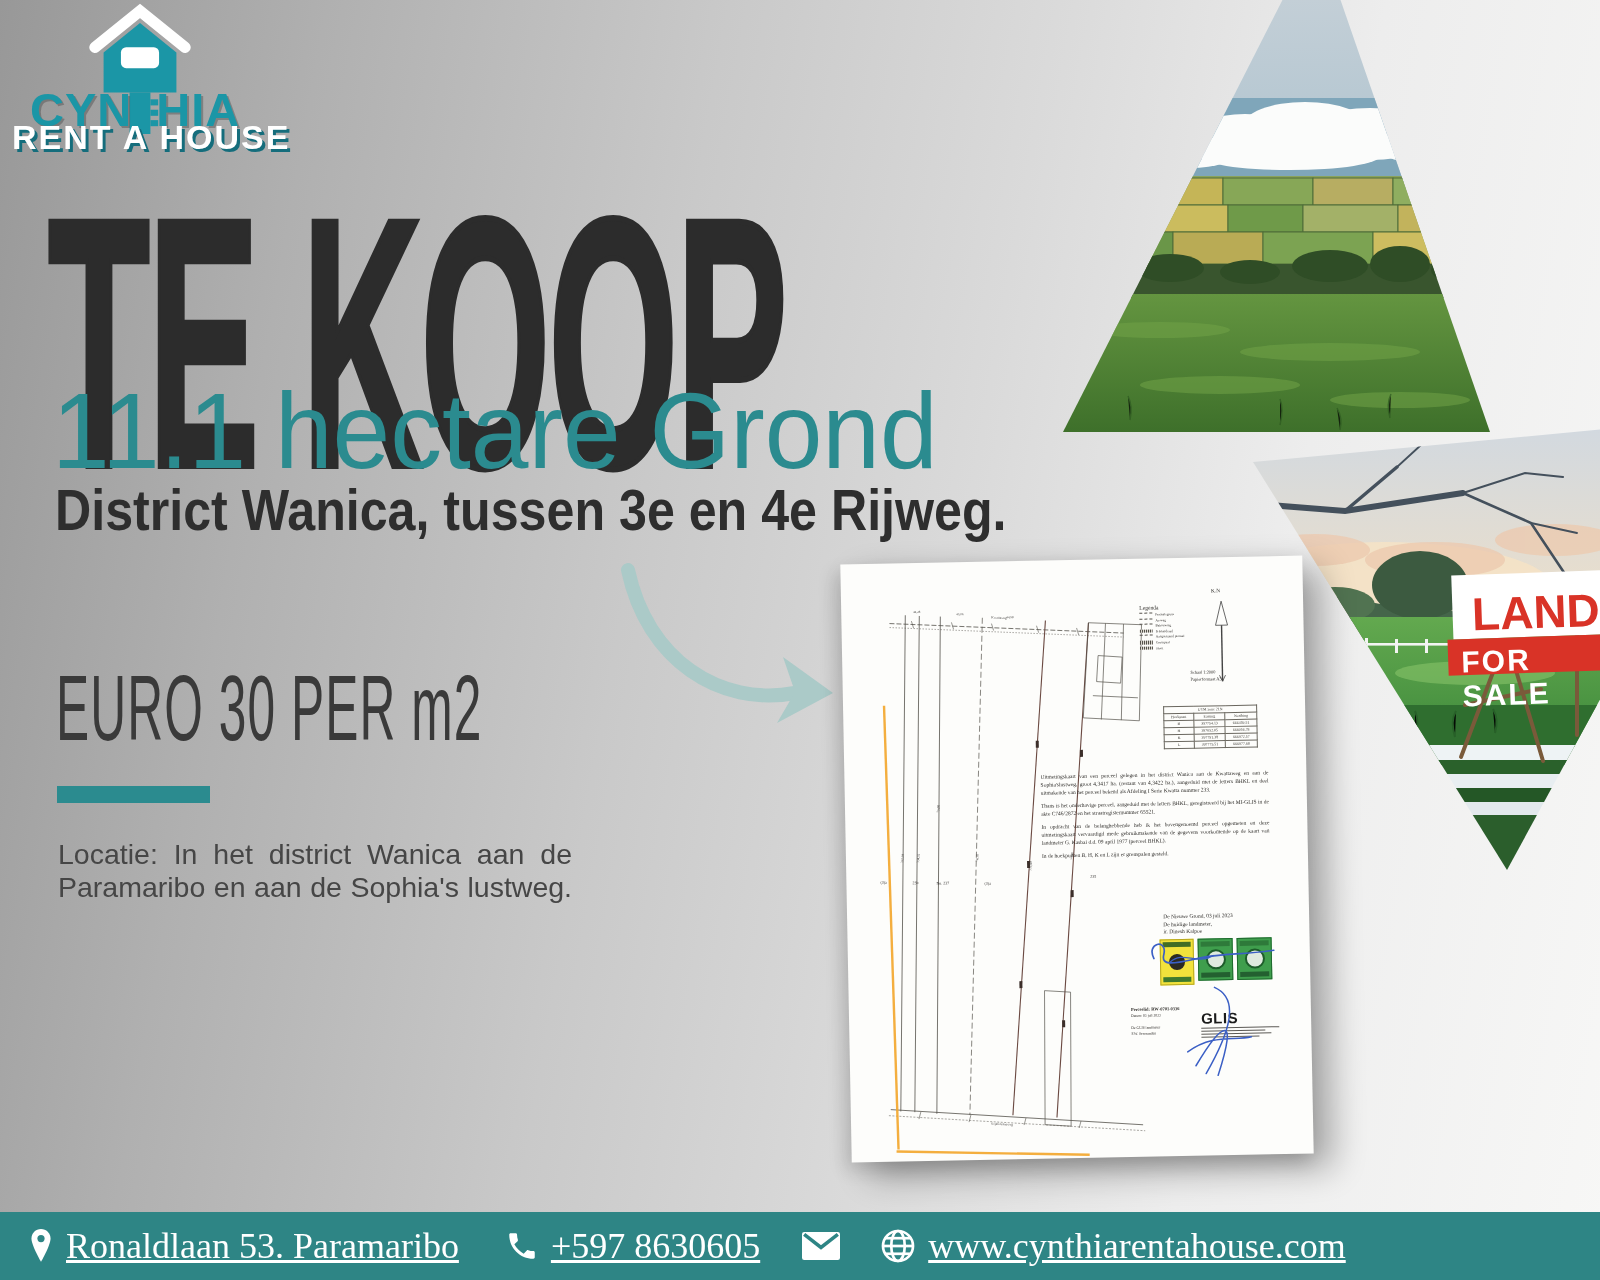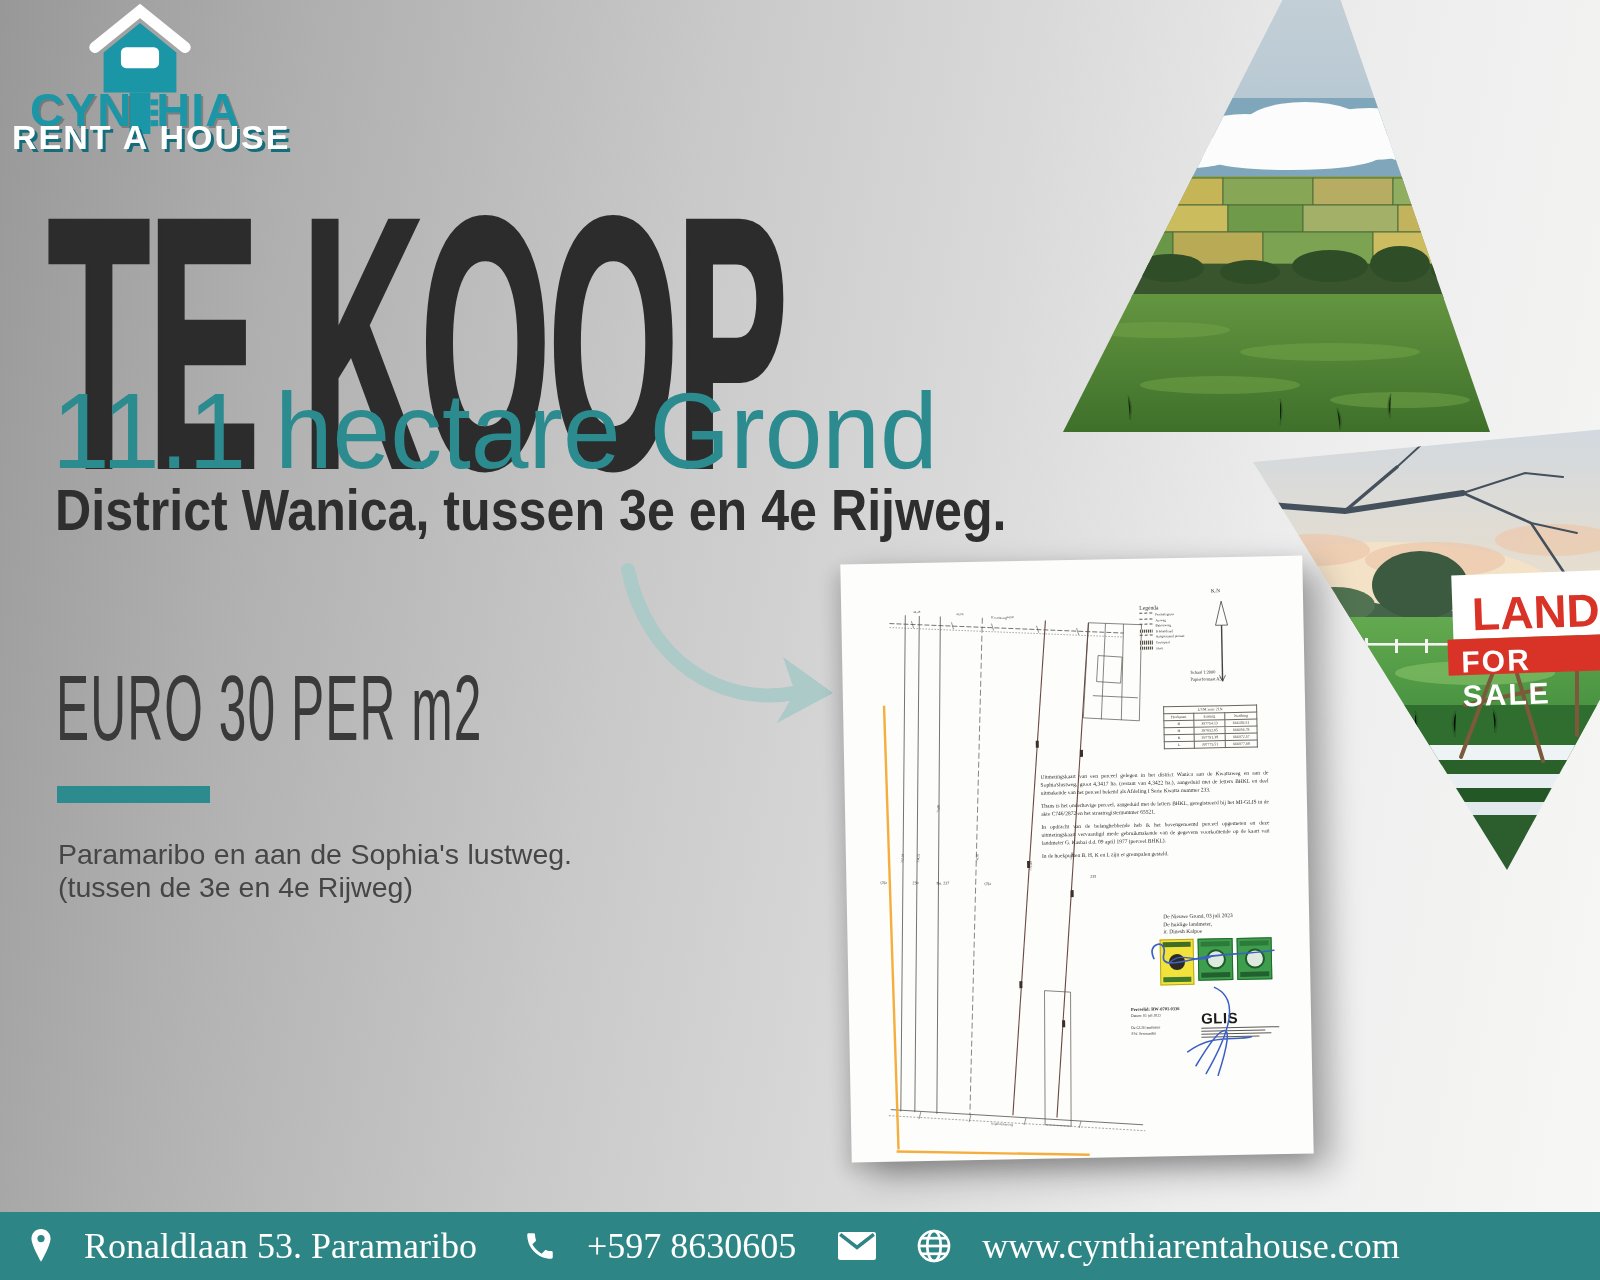--- a/index.html
+++ b/index.html
@@ -65,21 +65,21 @@
   .glis-lines{left:352px;top:470px;width:78px;}
   .glis-lines div{height:.9px;background:#5b5955;margin-bottom:2.1px;}
 
   
   .sign-top{font-weight:700;color:#d93327;}
   .sign-bot{font-weight:700;color:#ffffff;}
 
   
   .footer{left:0;bottom:0;width:1600px;height:68px;background:#2e8585;color:#fff;
           display:flex;align-items:center;font-family:"Liberation Serif",serif;font-size:36px;}
-  .f-item{display:flex;gap:30px;white-space:nowrap;}
+  .f-item{display:flex;gap:12px;white-space:nowrap;text-decoration:underline;}
   .f-icon{display:inline-flex;align-items:center;}
   .f1{margin-left:28px;} .f2{margin-left:46px;} .f3{margin-left:42px;} .f4{margin-left:40px;}
 </style>
 </head>
 <body>
 
 <div class="stage">
 
   <svg class="abs" style="left:1040px;top:-80px;" width="470" height="515" viewBox="0 0 470 515">
     <defs>
@@ -252,22 +252,22 @@
     <span>HIA</span>
   </div>
   <div class="abs logo-tagline">RENT A HOUSE</div>
 
   <div class="abs hero-title">TE KOOP</div>
   <div class="abs hero-sub">11.1 hectare Grond</div>
   <div class="abs hero-area">District Wanica, tussen 3e en 4e Rijweg.</div>
   <div class="abs price">EURO 30 PER m2</div>
   <div class="abs accent-bar"></div>
   <div class="abs desc">
+    <div class="j">Locatie: In het district Wanica aan de</div>
     <div class="j">Paramaribo en aan de Sophia's lustweg.</div>
-    <div class="l">(tussen de 3e en 4e Rijweg)</div>
   </div>
 
   <svg class="abs" style="left:595px;top:545px;" width="245" height="190" viewBox="0 0 245 190">
     <path d="M 33 25 C 52 115, 125 162, 200 148" stroke="#abcac8" stroke-width="14" fill="none" stroke-linecap="round"></path>
     <path d="M 188 112 L 238 148 L 182 178 L 200 147 Z" fill="#abcac8"></path>
   </svg>
 
   <div class="abs doc">
 
     <svg class="abs" style="left:0;top:0;" width="462" height="598" viewBox="0 0 462 598">

